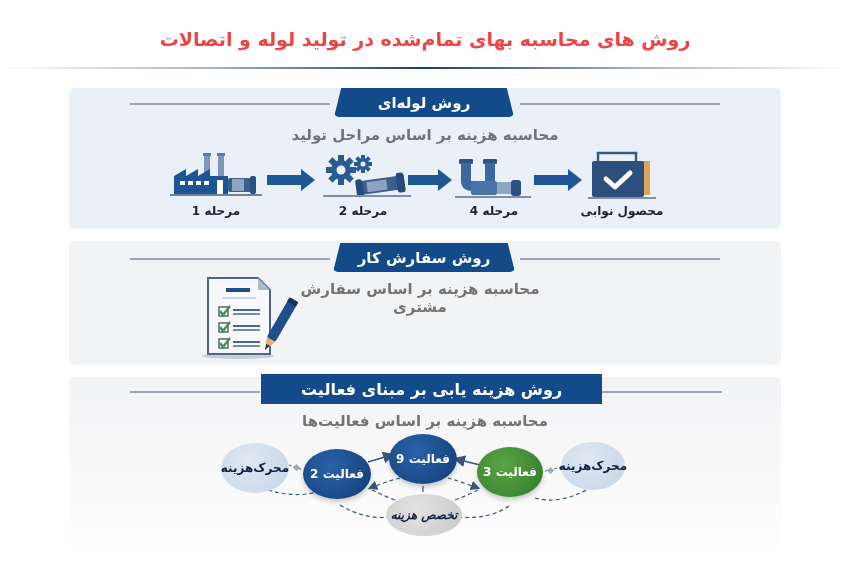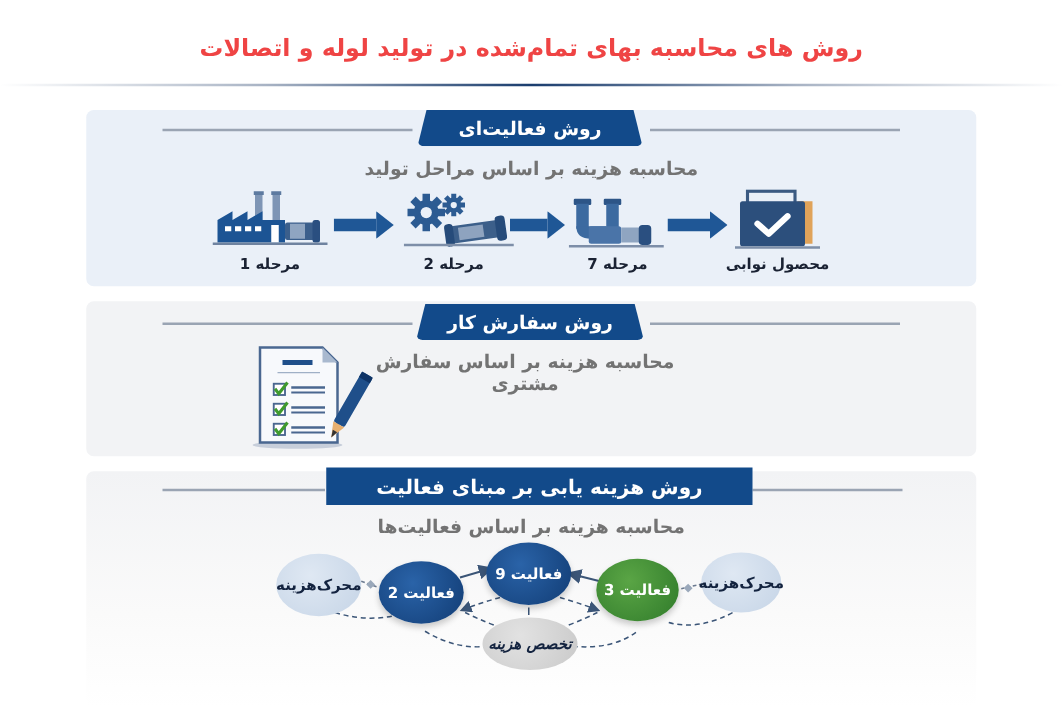--- a/index.html
+++ b/index.html
@@ -63,21 +63,21 @@
 </style>
 </head>
 <body>
 
 <div class="title">روش های محاسبه بهای تمام‌شده در تولید لوله و اتصالات</div>
 <div class="title-rule"></div>
 
 <div class="panel panel-1"></div>
 <div class="panel-rule" style="top:103px; left:130px; width:200px;"></div>
 <div class="panel-rule" style="top:103px; left:520px; width:200px;"></div>
-<div class="pill" style="top:88px; left:334px; width:180px;">روش فعالیت‌ای</div>
+<div class="pill" style="top:88px; left:334px; width:180px;">روش لوله‌ای</div>
 <div class="subtitle" style="top:126px; left:250px; width:350px;">محاسبه  هزینه بر اساس مراحل تولید</div>
 
 <svg class="icon" style="left:170px; top:150px;" width="95" height="48" viewBox="0 0 95 48">
   <rect x="34" y="4" width="6" height="22" fill="#7e95b5"></rect>
   <rect x="48" y="4" width="6" height="22" fill="#7e95b5"></rect>
   <rect x="33" y="3" width="8" height="3" fill="#5d7aa0"></rect>
   <rect x="47" y="3" width="8" height="3" fill="#5d7aa0"></rect>
   <polygon points="4,44 4,26 16,19 16,26 28,19 28,26 40,19 40,26 58,26 58,44" fill="#1c5494"></polygon>
   <rect x="10" y="31" width="5" height="4" fill="#fff"></rect>
   <rect x="18" y="31" width="5" height="4" fill="#fff"></rect>
@@ -147,21 +147,21 @@
 <svg class="icon" style="left:588px; top:151px;" width="72" height="50" viewBox="0 0 72 50">
   <rect x="10" y="2" width="38" height="10" fill="none" stroke="#3b5a82" stroke-width="2.5"></rect>
   <rect x="50" y="10" width="12" height="34" fill="#e0a35a"></rect>
   <rect x="4" y="10" width="52" height="36" rx="2" fill="#2c4f7c"></rect>
   <polyline points="18,28 27,36 42,22" fill="none" stroke="#ffffff" stroke-width="5" stroke-linecap="round" stroke-linejoin="round"></polyline>
   <rect x="0" y="46" width="68" height="2" fill="#7d8ea8"></rect>
 </svg>
 
 <div class="step-label" style="left:166px; top:204px;">مرحله 1</div>
 <div class="step-label" style="left:313px; top:204px;">مرحله 2</div>
-<div class="step-label" style="left:444px; top:204px;">مرحله 7</div>
+<div class="step-label" style="left:444px; top:204px;">مرحله 4</div>
 <div class="step-label" style="left:572px; top:204px;">محصول نوابی</div>
 
 <div class="panel panel-2"></div>
 <div class="panel-rule" style="top:258px; left:130px; width:200px;"></div>
 <div class="panel-rule" style="top:258px; left:520px; width:200px;"></div>
 <div class="pill" style="top:243px; left:333px; width:182px;">روش سفارش کار</div>
 <div class="subtitle" style="top:280px; left:290px; width:260px;">محاسبه هزینه بر اساس سفارش مشتری</div>
 
 <svg class="icon" style="left:200px; top:274px;" width="100" height="88" viewBox="0 0 100 88">
   <ellipse cx="38" cy="82" rx="36" ry="3" fill="#c7ceda"></ellipse>

